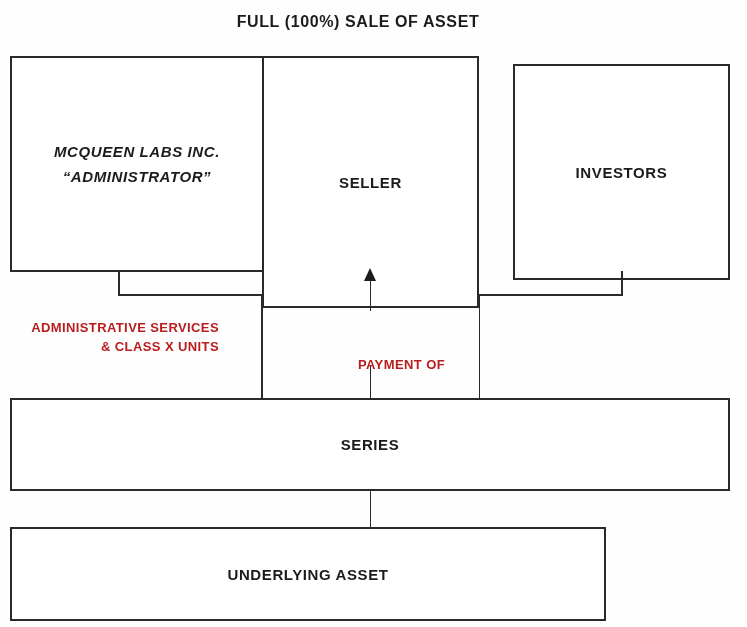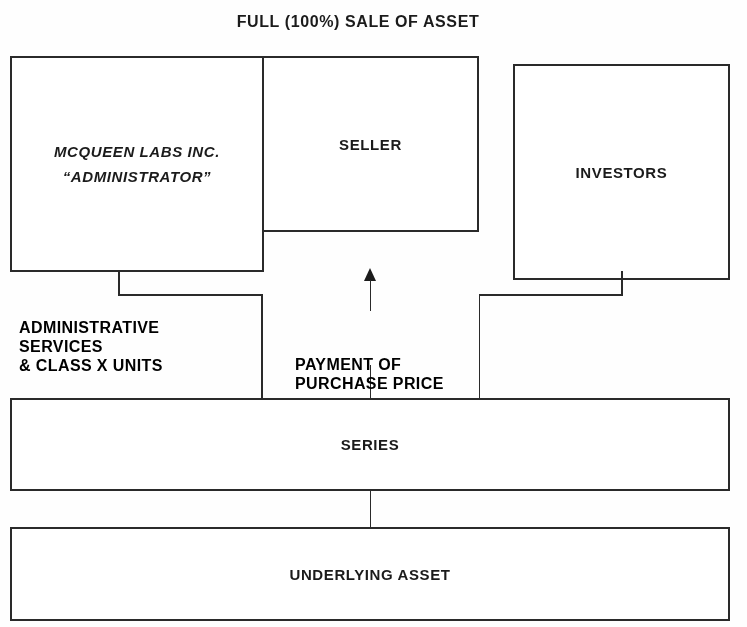--- a/index.html
+++ b/index.html
@@ -37,24 +37,24 @@
     align-items: center;
     justify-content: center;
     text-align: center;
     font-size: 15px;
     font-weight: 600;
     letter-spacing: 0.6px;
     line-height: 25px;
     color: #1b1b1b;
   }
   .node-administrator { left: 10px;  top: 56px;  width: 254px; height: 216px; font-style: italic; }
-  .node-seller        { left: 262px; top: 56px;  width: 217px; height: 176px; }
+  .node-seller        { left: 262px; top: 56px;  width: 217px; height: 252px; }
   .node-investors     { left: 513px; top: 56px;  width: 217px; height: 216px; margin-top: 8px; }
   .node-series        { left: 10px;  top: 398px; width: 720px; height: 93px;  }
-  .node-underlying    { left: 10px;  top: 527px; width: 720px; height: 94px;  }
+  .node-underlying    { left: 10px;  top: 527px; width: 596px; height: 94px;  }
 
   .vline, .hline {
     position: absolute;
     background: #2a2a2a;
   }
   .vline { width: 1.5px; }
   .hline { height: 1.5px; }
 
   .conn-admin-drop      { left: 118px; top: 271px; height: 24px; }
   .conn-admin-horiz     { left: 118px; top: 294px; width: 144.5px; }
@@ -74,26 +74,26 @@
     top: 268px;
     width: 0;
     height: 0;
     border-left: 6.5px solid transparent;
     border-right: 6.5px solid transparent;
     border-bottom: 13px solid #1b1b1b;
   }
 
   .edge-label {
     position: absolute;
-    text-align: left;
-    font-size: 16px;
+    text-align: right;
+    font-size: 13px;
     font-weight: 600;
     letter-spacing: 0.4px;
     line-height: 19px;
-    color: #000000;
+    color: #b91c1c;
   }
   .edge-label-admin    { left: 19px;  top: 318px; width: 200px; }
   .edge-label-payment  { left: 295px; top: 319px; width: 150px; margin-top: 36px; }
   .edge-label-investor { left: 531px; top: 330px; width: 180px; }
 </style>
 </head>
 <body>
 
 <div class="canvas">
 
@@ -124,21 +124,20 @@
   <div class="hline conn-investors-horiz"></div>
   <div class="vline conn-investors-down"></div>
 
   <div class="edge-label edge-label-admin">
     <div>ADMINISTRATIVE SERVICES</div>
     <div>&amp; CLASS X UNITS</div>
   </div>
 
   <div class="edge-label edge-label-payment">
     <div>PAYMENT OF</div>
-    <div>PURCHASE PRICE</div>
   </div>
 
 
   <div class="node node-series">
     <span>SERIES</span>
   </div>
 
   <div class="vline conn-series-asset"></div>
 
   <div class="node node-underlying">

